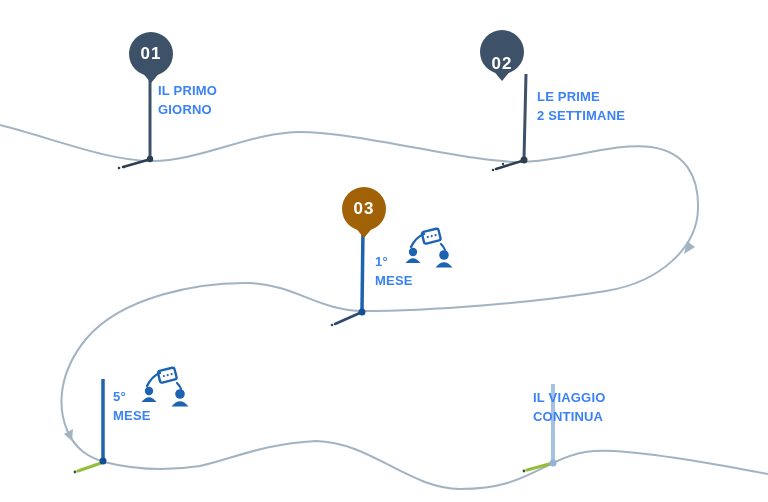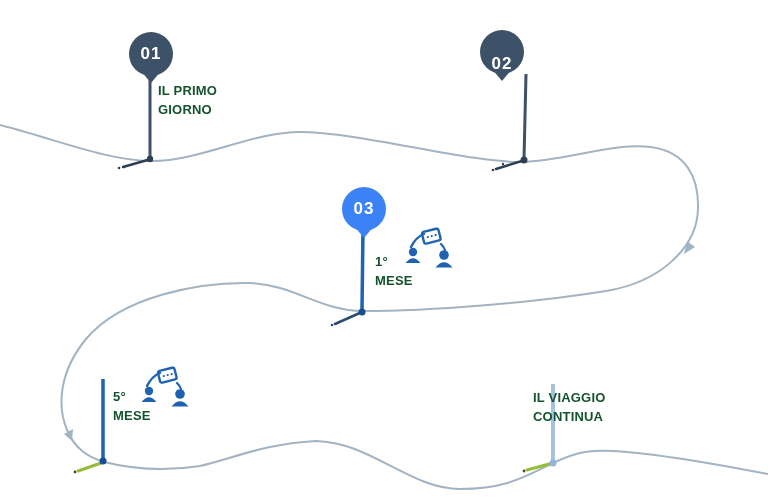--- a/index.html
+++ b/index.html
@@ -12,25 +12,25 @@
     position:absolute;width:44px;height:44px;border-radius:50%;
     color:#ffffff;display:flex;align-items:center;justify-content:center;
     font-size:17px;letter-spacing:1px;font-weight:700;
   }
   .balloon::after{
     content:"";position:absolute;left:50%;bottom:-7px;transform:translateX(-50%);
     width:15px;height:9px;background:inherit;
     clip-path:polygon(50% 100%,0 0,100% 0);
   }
   .theme-dark{background:#3d5168;}
-  .theme-blue{background:#3b82f6;}
+  .theme-blue{background:#a16207;}
   .theme-light{background:#a6c2e2;}
   .m-label{
     position:absolute;font-weight:bold;font-size:13px;line-height:1.45;
-    color:#14532d;white-space:pre-line;letter-spacing:.2px;
+    color:#3b82f6;white-space:pre-line;letter-spacing:.2px;
   }
   .m-icon{position:absolute;width:52px;height:46px;}
 </style>
 </head>
 <body>
 
 <div class="canvas">
 
   <svg class="route" width="768" height="502" viewBox="0 0 768 502">
 
@@ -87,20 +87,22 @@
 
   <div class="balloon theme-dark" style="left:129px;top:32px;">
     <span>01</span>
   </div>
   <div class="m-label" style="left:158px;top:82px;">IL PRIMO
 GIORNO</div>
 
   <div class="balloon theme-dark" style="left:480px;top:30px;align-items:flex-end;">
     <span>02</span>
   </div>
+  <div class="m-label" style="left:537px;top:88px;">LE PRIME
+2 SETTIMANE</div>
 
   <div class="balloon theme-blue" style="left:342px;top:187px;">
     <span>03</span>
   </div>
   <div class="m-label" style="left:375px;top:253px;">1°
 MESE</div>
   <svg class="m-icon" style="left:403px;top:226px;" viewBox="0 0 52 46">
     <g fill="#1e63b2" stroke="none">
       <circle cx="10" cy="26" r="4.2"></circle>
       <path d="M2.5,37 Q10,27.5 17.5,37 Z"></path>

